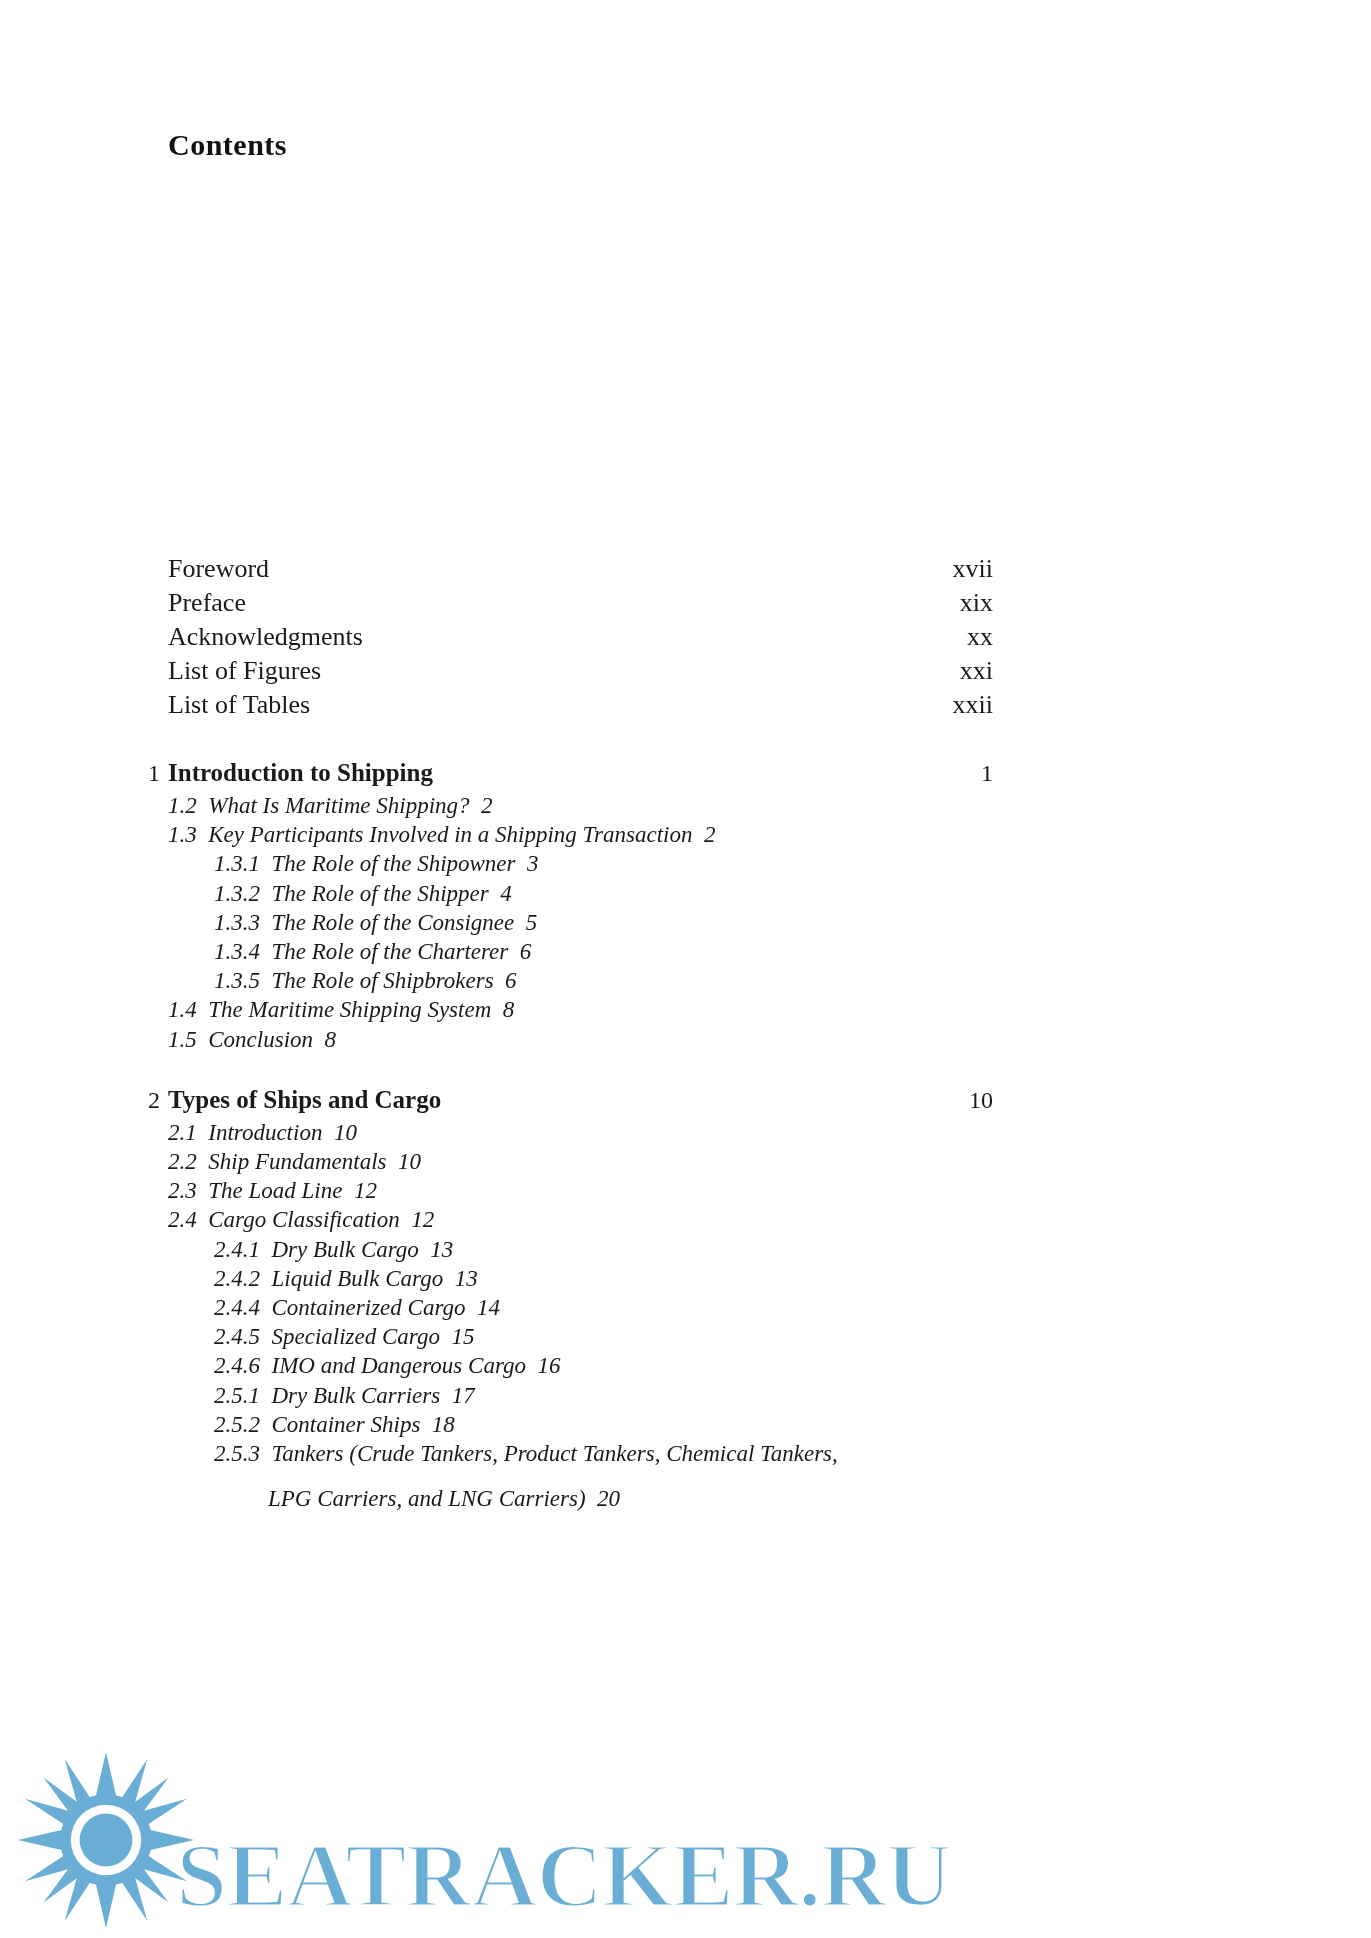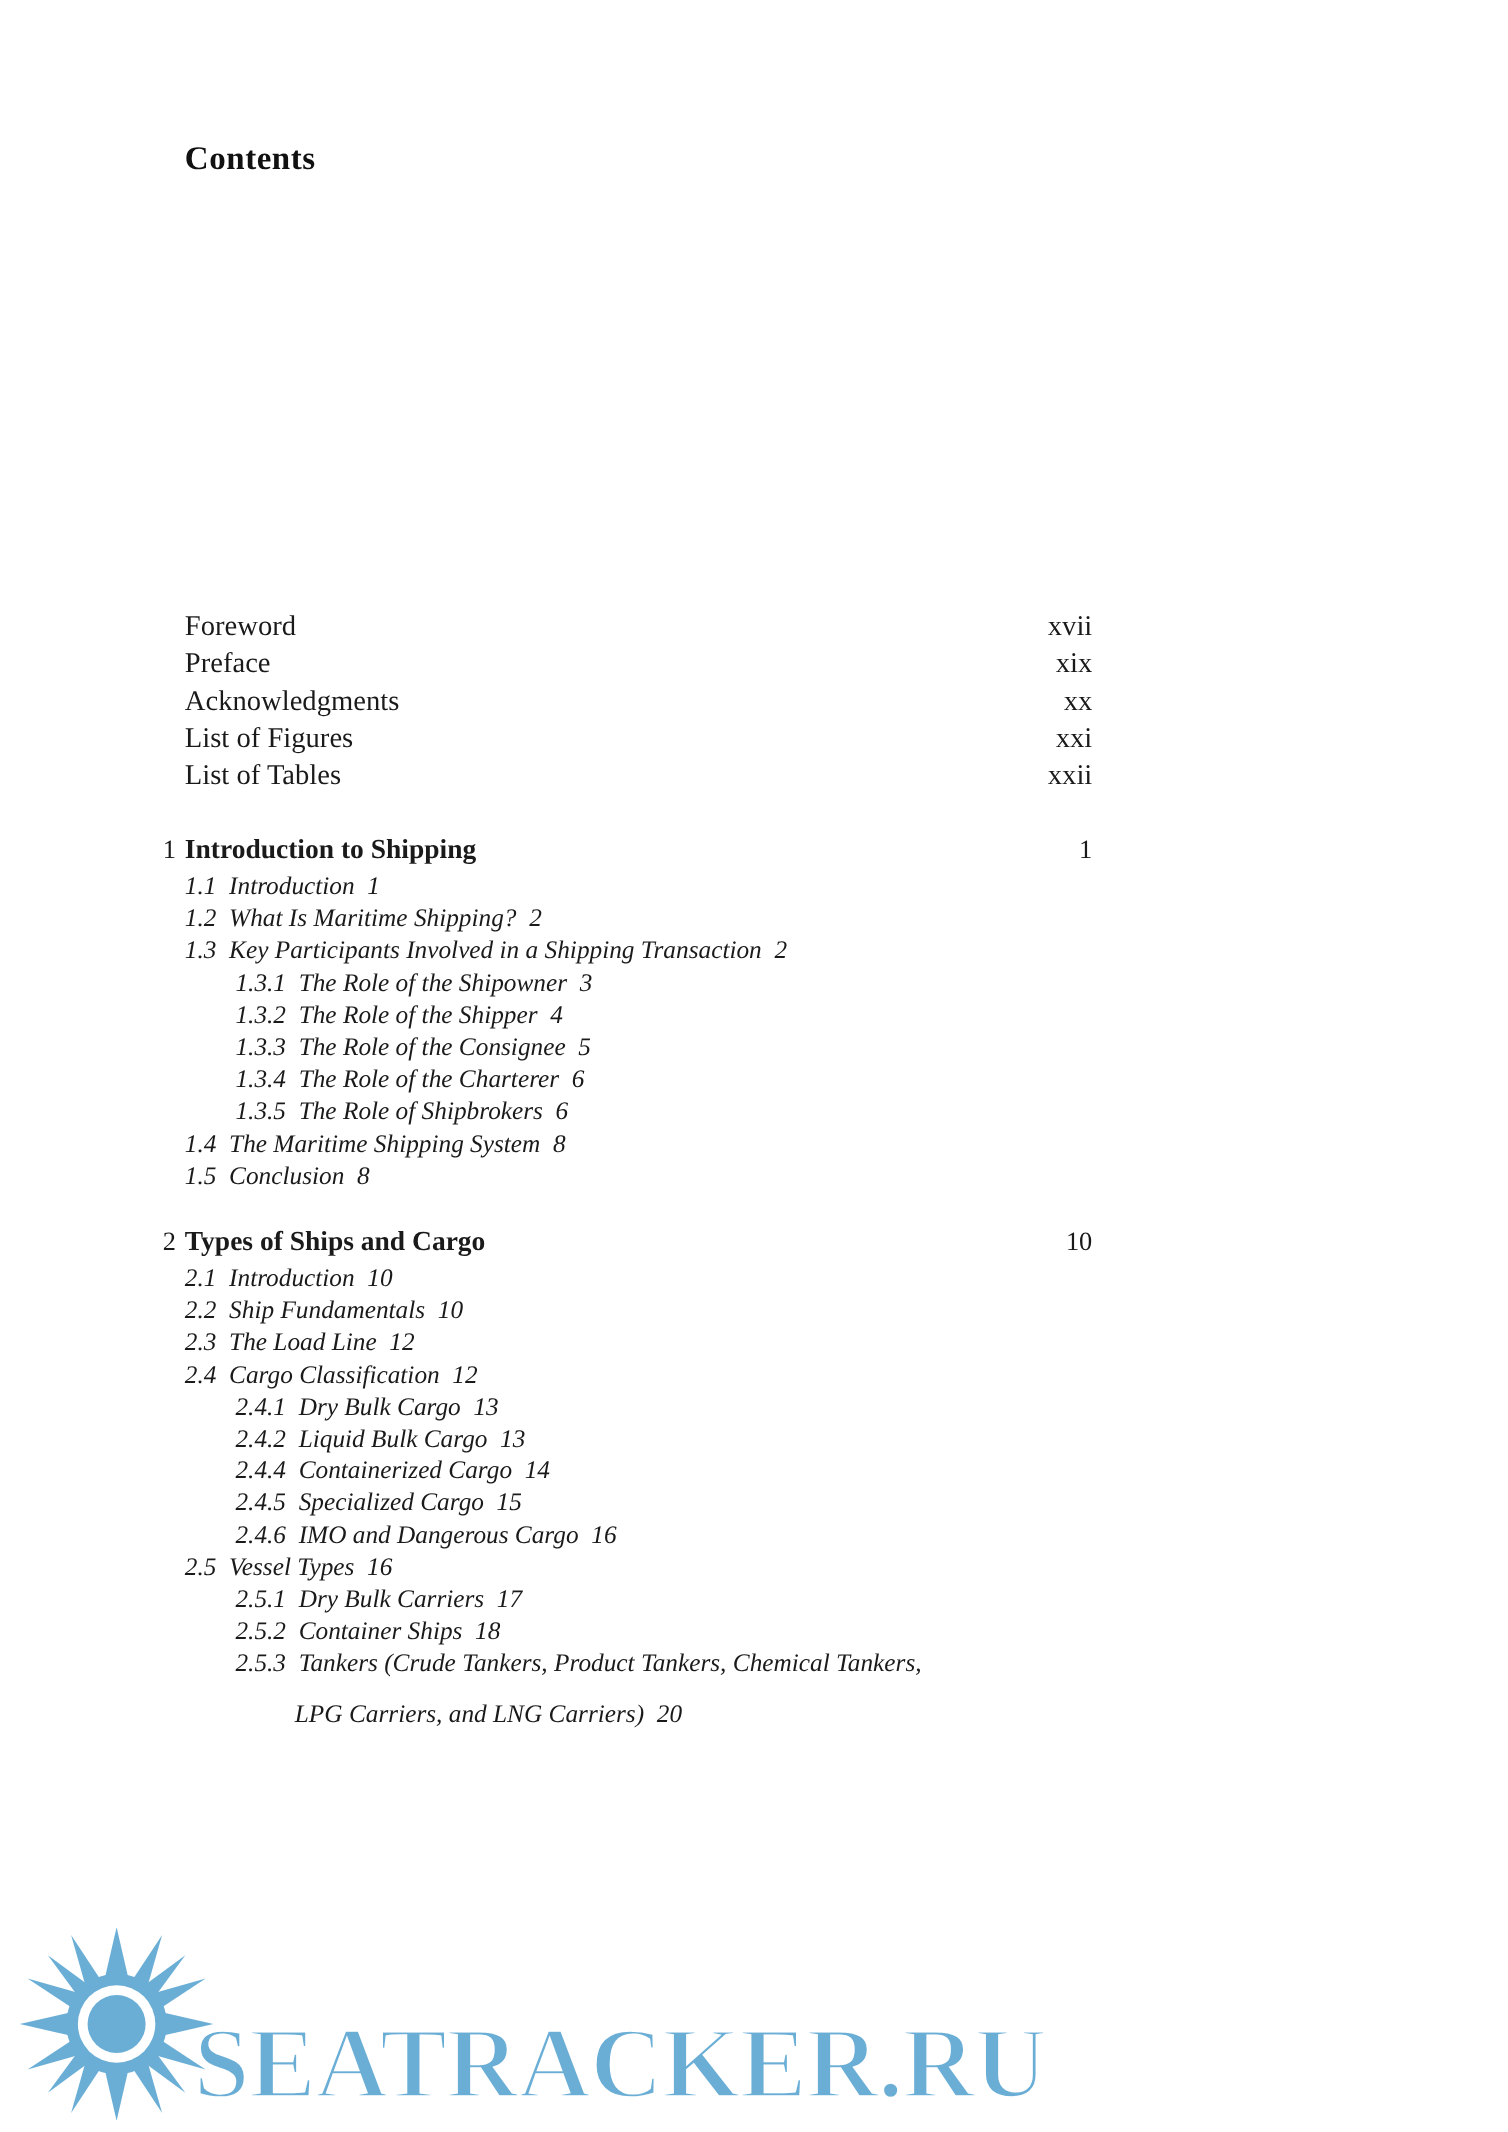--- a/index.html
+++ b/index.html
@@ -168,21 +168,20 @@
   </div>
 
   <div class="chapters">
 
     <div class="chapter">
       <div class="ch-head">
         <span class="ch-num">1</span>
         <span class="ch-title">Introduction to Shipping</span>
         <span class="ch-page">1</span>
       </div>
-      <div class="sec">1.1  Introduction  1</div>
       <div class="sec">1.2  What Is Maritime Shipping?  2</div>
       <div class="sec">1.3  Key Participants Involved in a Shipping Transaction  2</div>
       <div class="sec l2">1.3.1  The Role of the Shipowner  3</div>
       <div class="sec l2">1.3.2  The Role of the Shipper  4</div>
       <div class="sec l2">1.3.3  The Role of the Consignee  5</div>
       <div class="sec l2">1.3.4  The Role of the Charterer  6</div>
       <div class="sec l2">1.3.5  The Role of Shipbrokers  6</div>
       <div class="sec">1.4  The Maritime Shipping System  8</div>
       <div class="sec">1.5  Conclusion  8</div>
     </div>
@@ -195,21 +194,20 @@
       </div>
       <div class="sec">2.1  Introduction  10</div>
       <div class="sec">2.2  Ship Fundamentals  10</div>
       <div class="sec">2.3  The Load Line  12</div>
       <div class="sec">2.4  Cargo Classification  12</div>
       <div class="sec l2">2.4.1  Dry Bulk Cargo  13</div>
       <div class="sec l2">2.4.2  Liquid Bulk Cargo  13</div>
       <div class="sec l2">2.4.4  Containerized Cargo  14</div>
       <div class="sec l2">2.4.5  Specialized Cargo  15</div>
       <div class="sec l2">2.4.6  IMO and Dangerous Cargo  16</div>
-      <div class="sec">2.5  Vessel Types  16</div>
       <div class="sec l2">2.5.1  Dry Bulk Carriers  17</div>
       <div class="sec l2">2.5.2  Container Ships  18</div>
       <div class="sec l2">2.5.3  Tankers (Crude Tankers, Product Tankers, Chemical Tankers,</div>
       <div class="sec cont">LPG Carriers, and LNG Carriers)  20</div>
     </div>
 
   </div>
 
   <div class="watermark">
     <svg class="wm-sun" viewBox="0 0 200 200">

